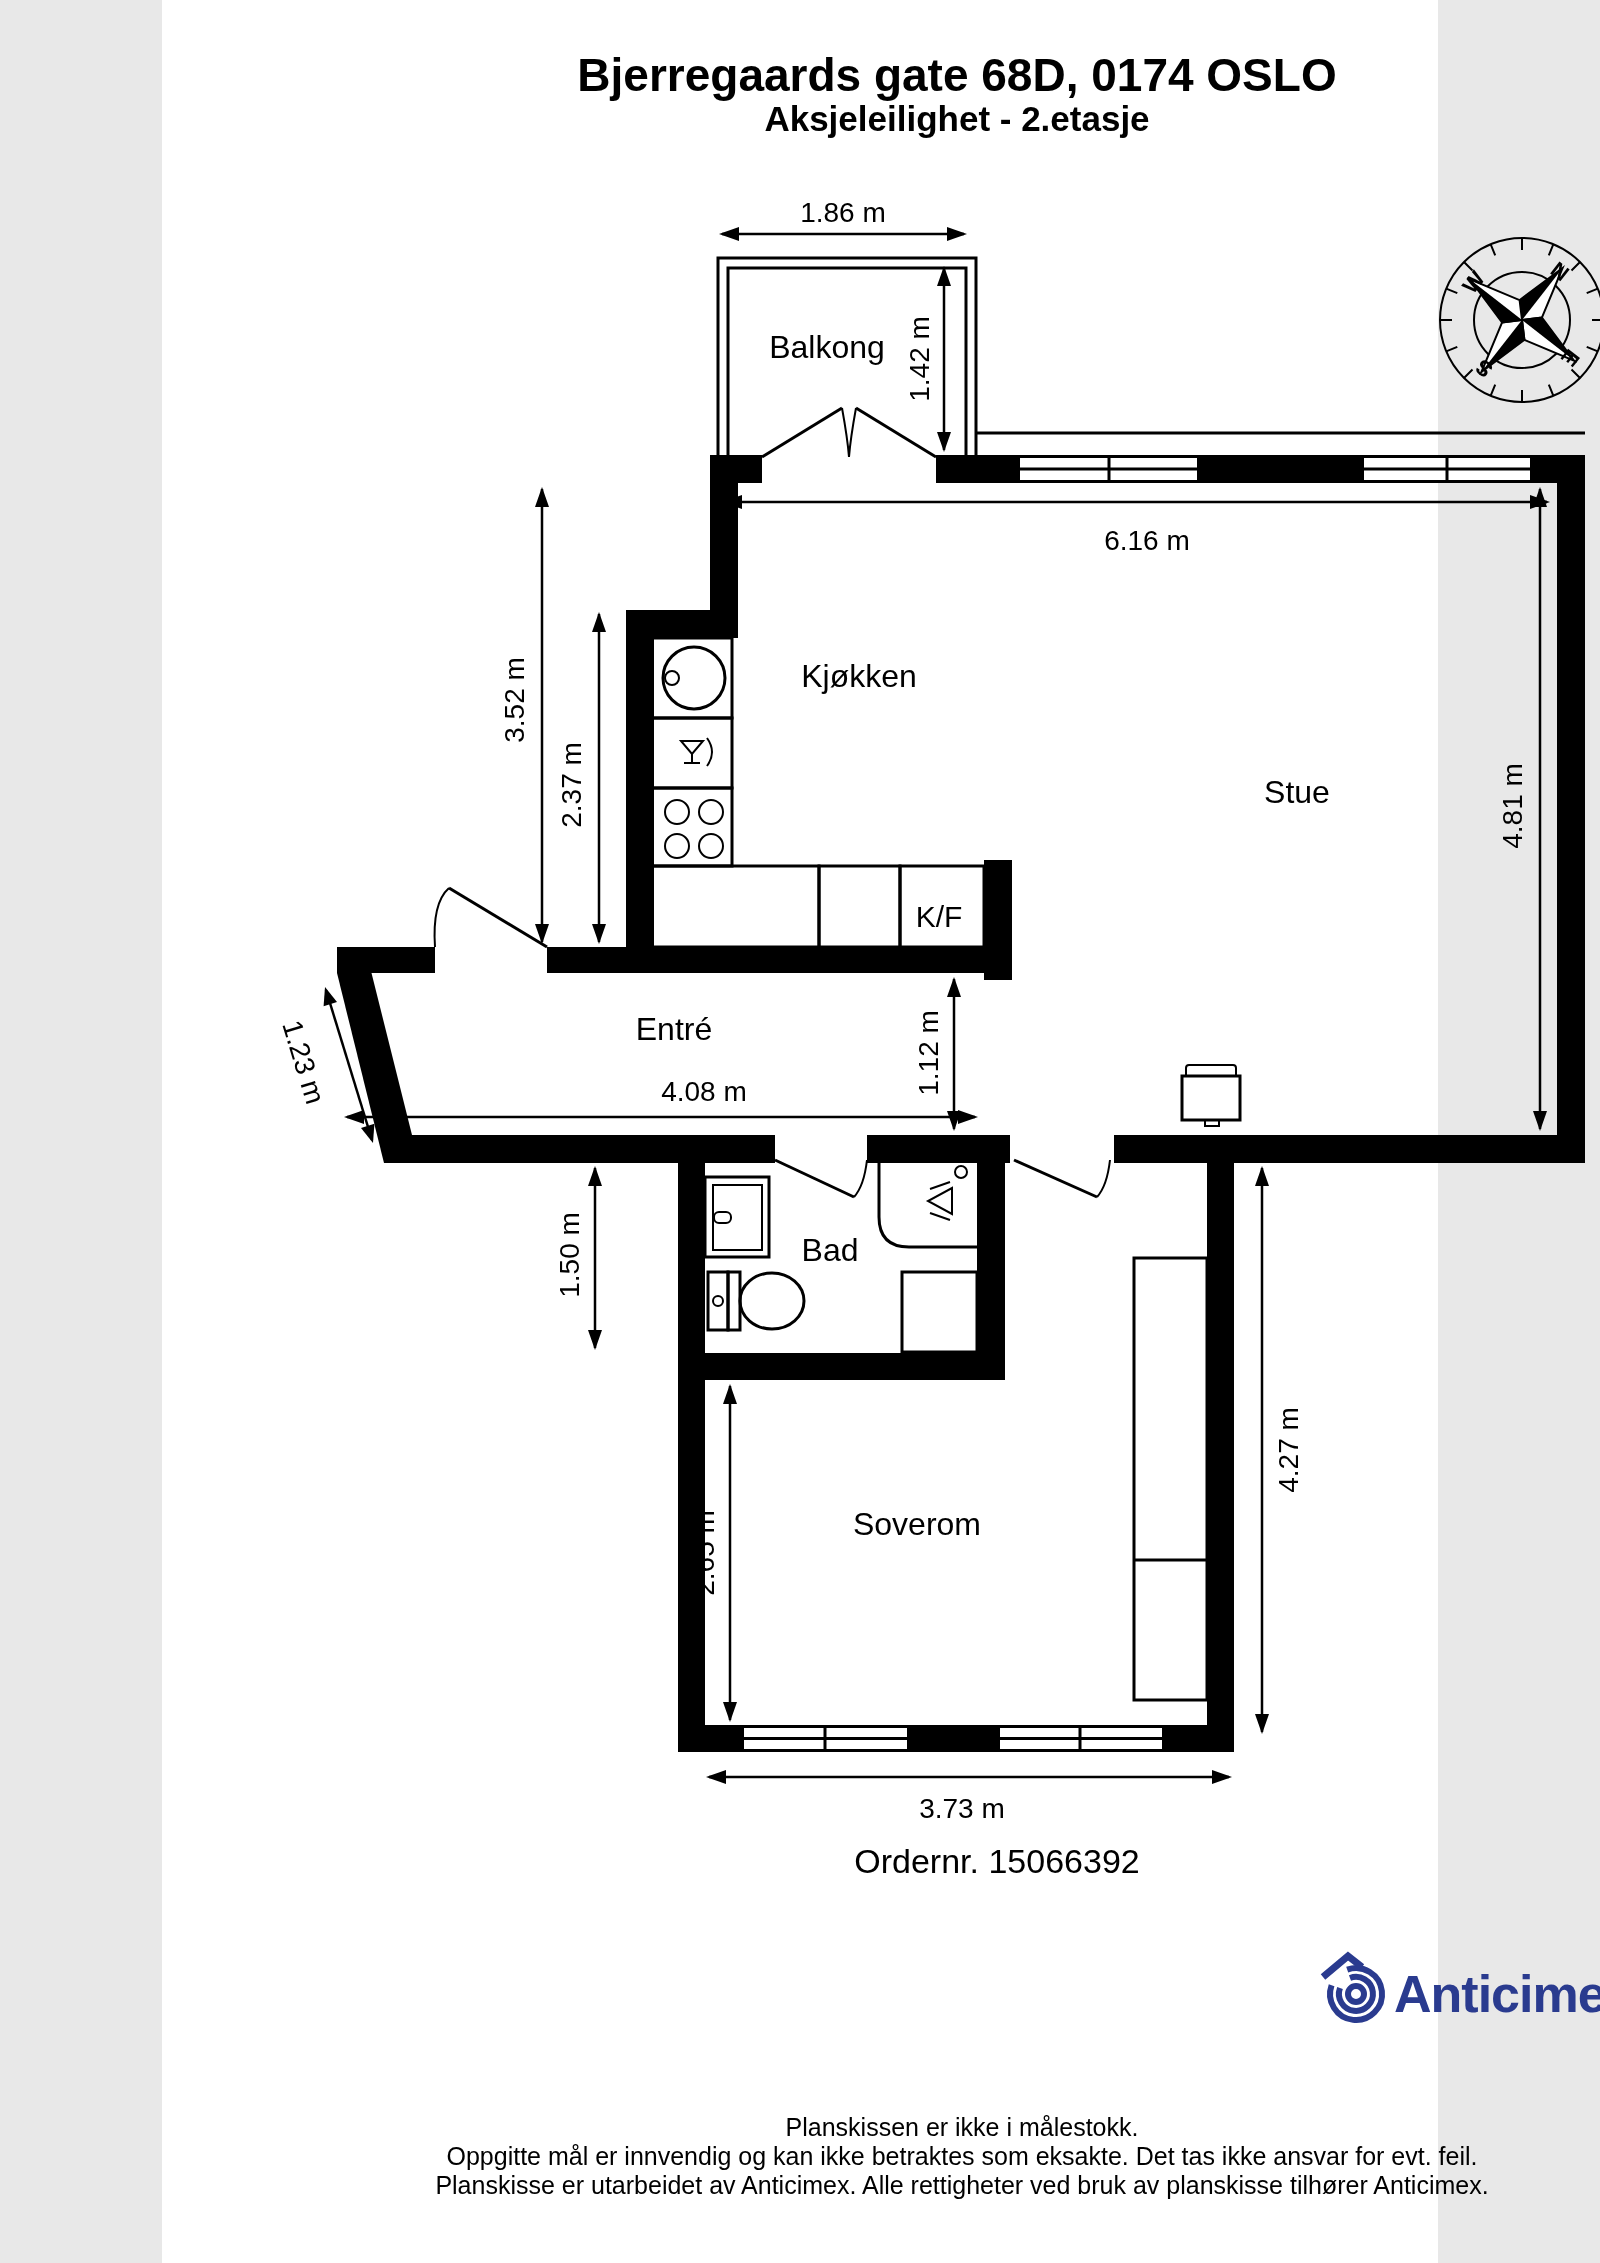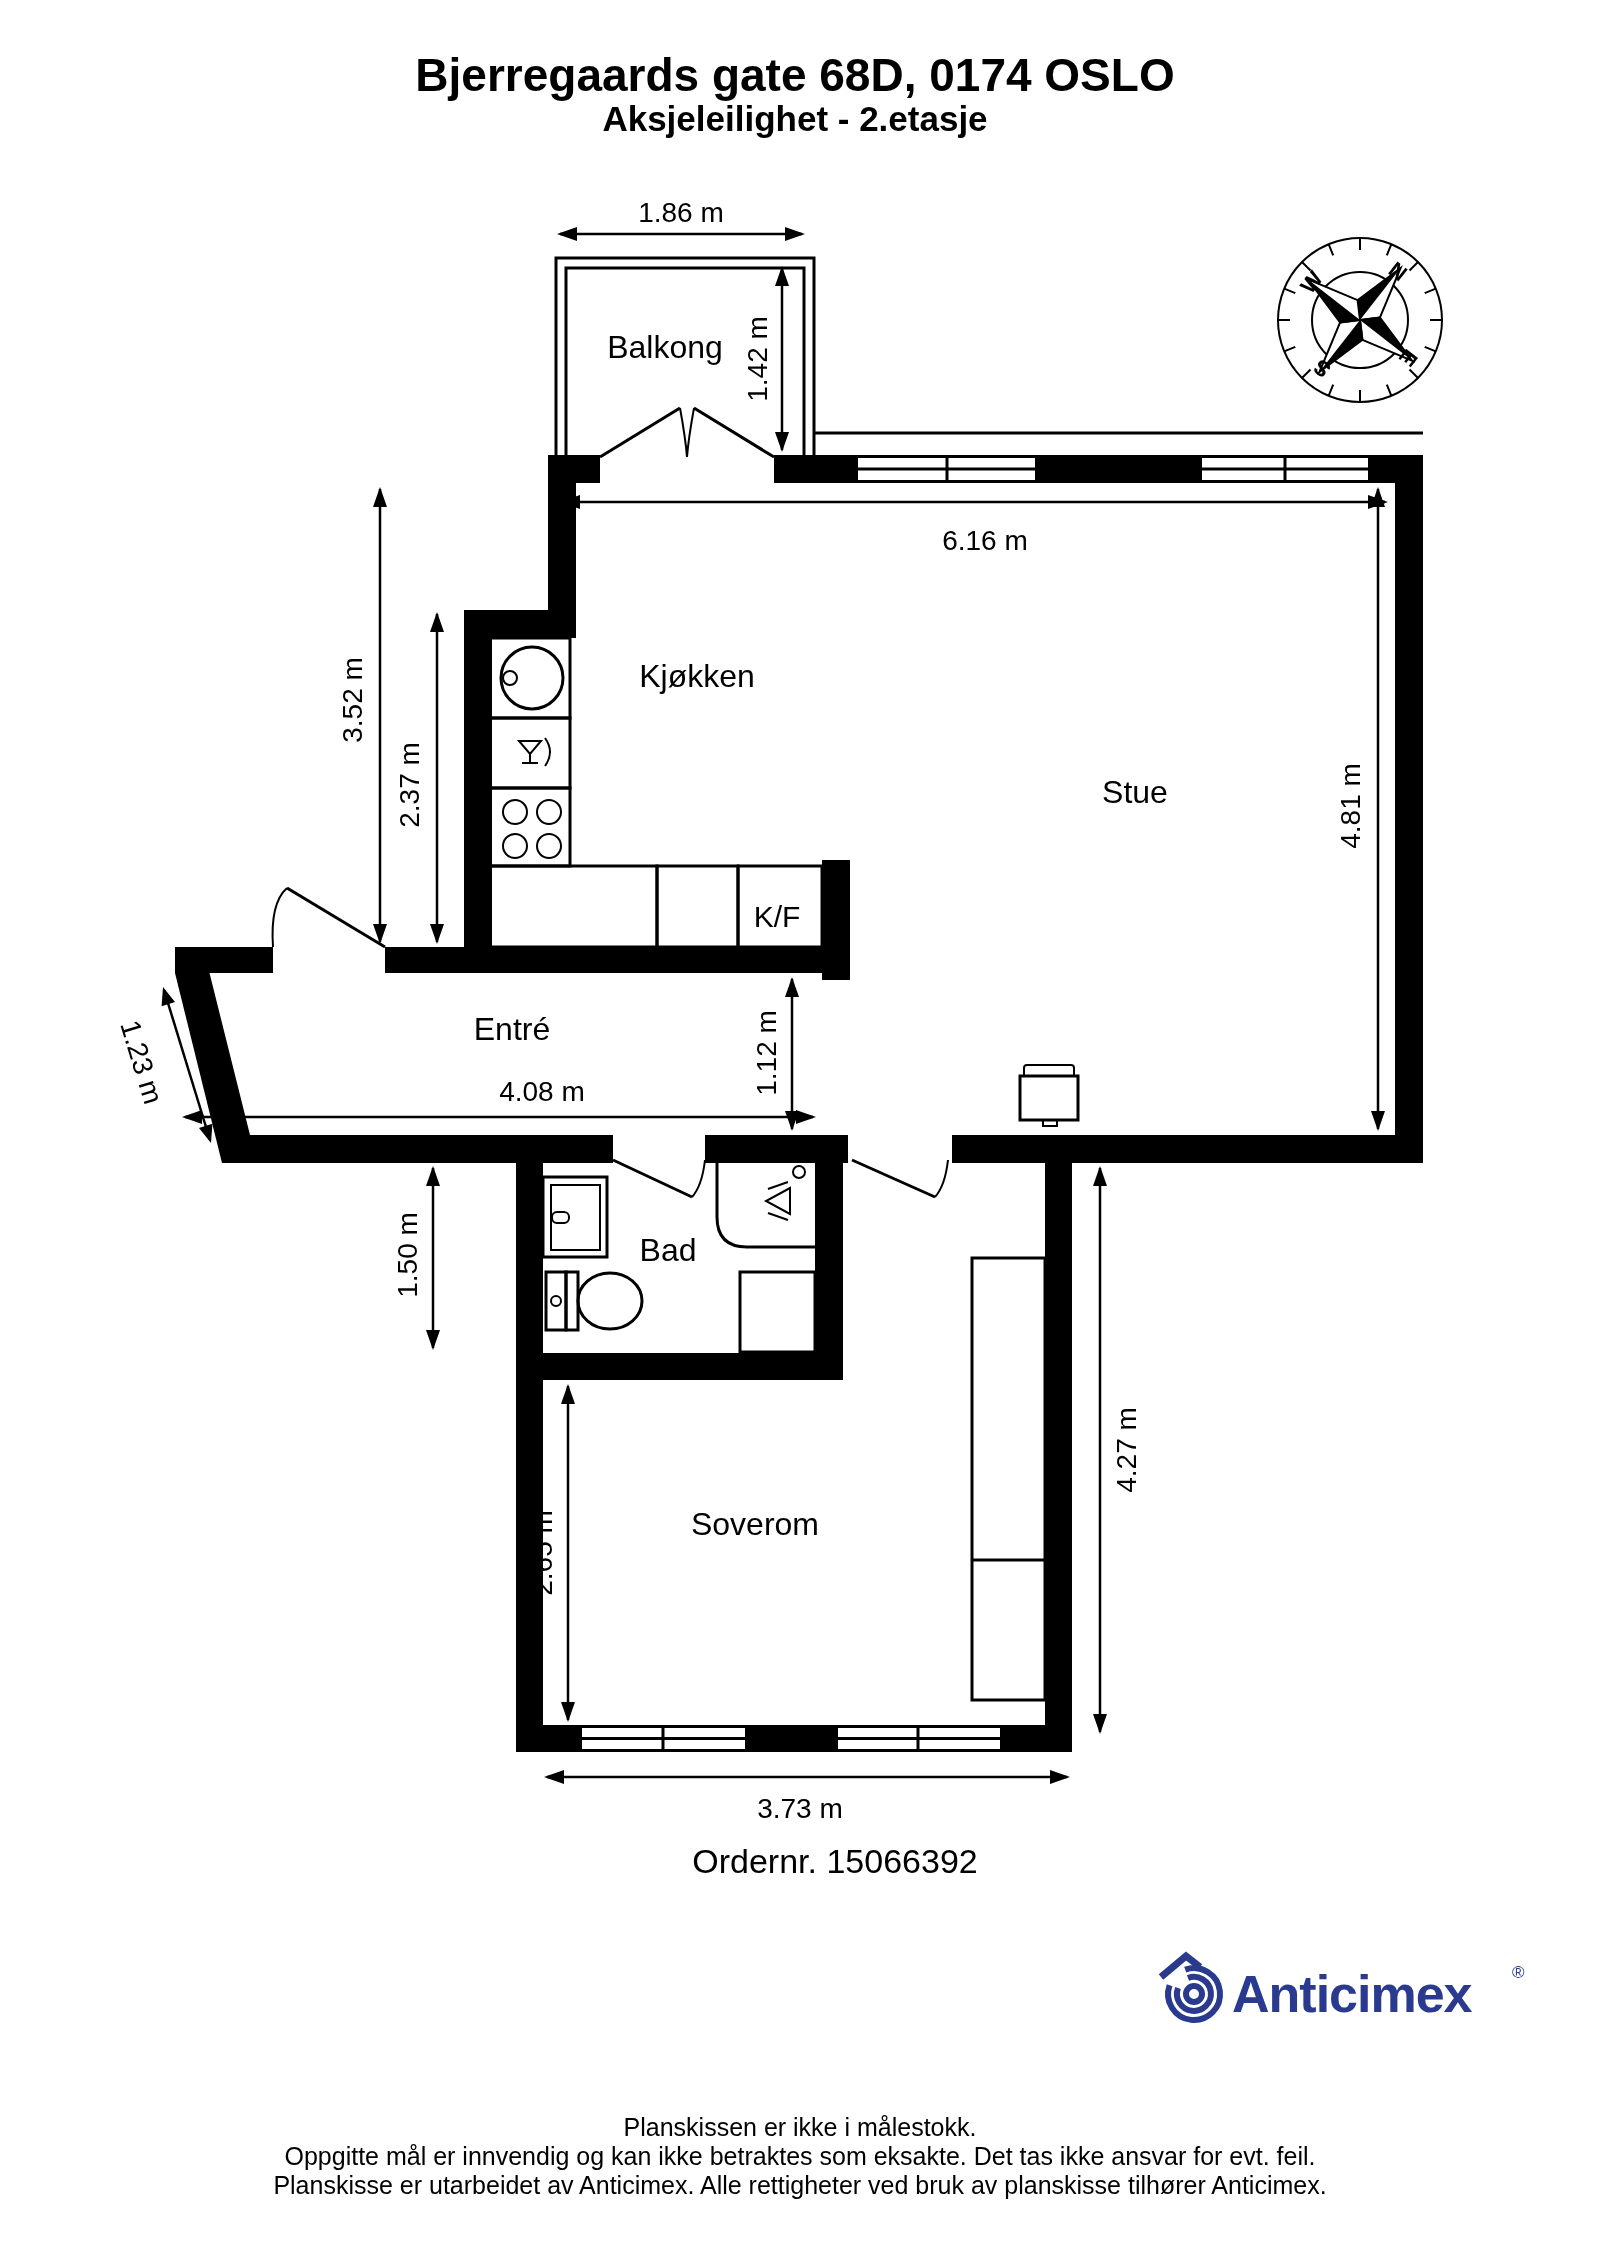--- a/index.html
+++ b/index.html
@@ -1,16 +1,16 @@
 <!DOCTYPE html>
 <html><head>
 <meta charset="utf-8">
 <style>
   html,body{margin:0;padding:0;background:#e8e8e8;}
-  #page{position:relative;width:1600px;height:2263px;background:#ffffff;margin:0 auto;
+  #page{position:relative;width:1276px;height:2263px;background:#ffffff;margin:0 auto;
         font-family:"Liberation Sans", sans-serif;}
   svg{position:absolute;left:0;top:0;}
   .wall{fill:#000;stroke:none;}
   .thin{fill:none;stroke:#000;stroke-width:3;}
   .thin2{fill:none;stroke:#000;stroke-width:2;}
   .dimline{stroke:#000;stroke-width:2.5;fill:none;}
   .dimhead{fill:#000;stroke:none;}
   .roomlabel{font-size:32px;fill:#000;}
   .dimlabel{font-size:28px;fill:#000;}
   text{font-family:"Liberation Sans", sans-serif;}

